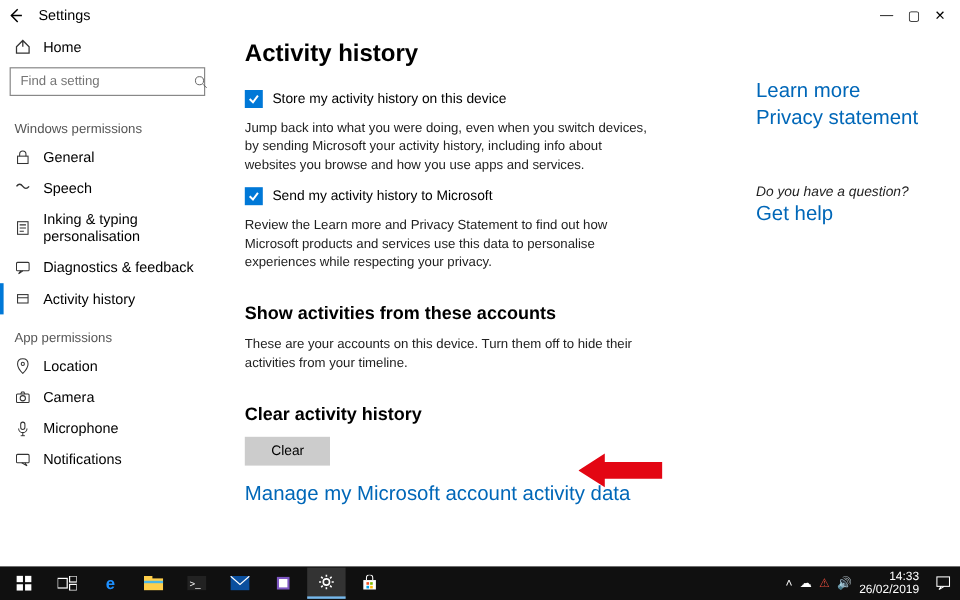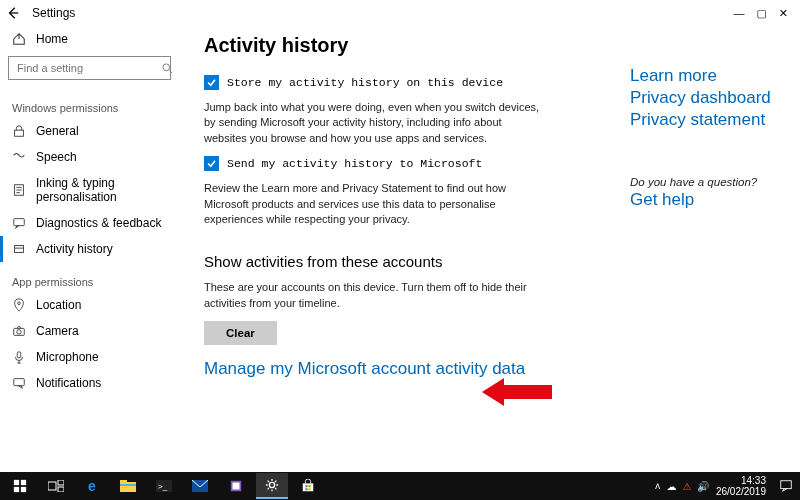--- a/index.html
+++ b/index.html
@@ -103,40 +103,38 @@
   }
   .main {
     width: 360px;
   }
   .rightcol {
     margin-left: auto;
     width: 150px;
     padding-top: 30px;
   }
   h1 { font-size:20px; font-weight:600; margin:0 0 18px 0; }
-  h2 { font-size:15px; font-weight:400; margin:26px 0 10px 0;}
+  h2 { font-size:15px; font-weight:700; margin:26px 0 10px 0;}
   p  { font-size:11px; margin:0 0 10px 0; line-height:1.4; max-width:340px; color:#222; }
   .chk {
     display:flex; align-items:center; gap:8px; margin:6px 0 10px 0;
     font-size:11.5px;
-    font-family:Liberation Mono, monospace;
   }
   .chkbox {
     width:15px; height:15px; background:#0078d7; display:inline-flex;
     align-items:center; justify-content:center;
   }
   .chkbox svg { stroke:#fff; }
   .link { color:#0067b8; font-size:17px; cursor:pointer; display:block; margin:2px 0; }
   .btn {
     background:#cccccc;
     border:none;
     padding:6px 22px;
     font-size:11.5px;
     cursor:pointer;
-    font-weight:bold;
   }
   .arrow {
     position:absolute;
     left:302px;
     top:348px;
   }
   .rightcol .q { font-size:11.5px; color:#222; margin-top:46px;font-style:italic; }
 
   
   .taskbar {
@@ -315,35 +313,35 @@
               </svg>
           </span>
           <span>Send my activity history to Microsoft</span>
         </div>
 
         <p>Review the Learn more and Privacy Statement to find out how Microsoft products and services use this data to personalise experiences while respecting your privacy.</p>
 
         <h2>Show activities from these accounts</h2>
         <p>These are your accounts on this device. Turn them off to hide their activities from your timeline.</p>
 
+        <h2>Clear activity history</h2>
         <button class="btn">Clear</button>
 
         <div style="height:12px"></div>
         <span class="link">Manage my Microsoft account activity data</span>
       </div>
 
       <div class="arrow">
         <svg width="70" height="36" viewBox="0 0 70 36">
           <polygon points="0,18 22,4 22,11 70,11 70,25 22,25 22,32" fill="#e30613"></polygon>
         </svg>
       </div>
 
       <div class="rightcol">
         <span class="link">Learn more</span>
-        <span class="link">Privacy dashboard</span>
         <span class="link">Privacy statement</span>
 
         <div class="q">Do you have a question?</div>
         <span class="link">Get help</span>
       </div>
     </div>
   </div>
 
   <div class="taskbar">
     <span class="tbtn">

